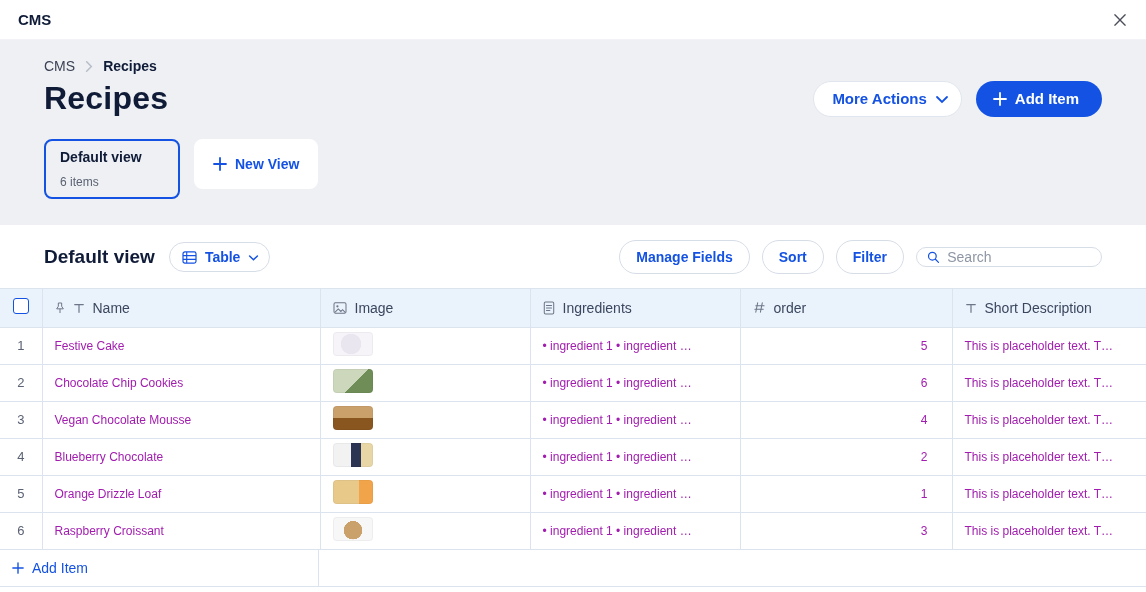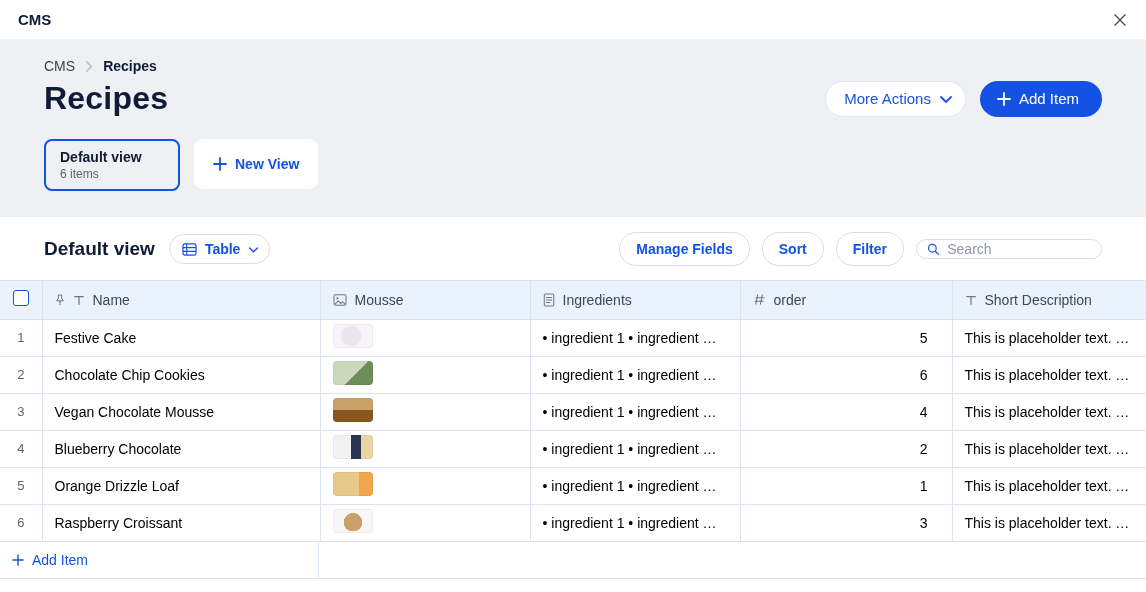--- a/index.html
+++ b/index.html
@@ -37,40 +37,40 @@
     .breadcrumb .crumb-sep { color:#b6bdc8; display:flex;}
     .breadcrumb .crumb-current { color:#0f1b37; font-weight: 600;}
     .page-title-row { display:flex; align-items:center; justify-content:space-between; }
     .page-title { font-size: 32px; font-weight: 800; letter-spacing:.2px; color:#0f1b37; }
     .actions-row { display:flex; gap:14px; align-items:center; }
 
     .btn-pill {
       border-radius: 999px;
       height: 36px; display:inline-flex; align-items:center; gap:8px;
       padding: 0 18px;
-      font-weight:400; font-size:15px;
+      font-weight:700; font-size:15px;
       cursor:pointer; border:1px solid transparent;
       white-space:nowrap;
     }
     .btn-more { background:#fff; color:#1452e3; border-color:#e1e6ee; padding-right:12px;}
     .btn-add-item { background:#1452e3; color:#fff; padding: 0 22px 0 16px;}
     .btn-add-item svg, .btn-more svg { width:14px; height:14px;}
 
     
     .views-row { display:flex; gap:14px; margin-top: 22px; }
     .view-card {
       background:#eef0f3;
       border: 2px solid #1452e3;
       border-radius: 8px;
       padding: 8px 14px;
       min-width: 136px;
       cursor:pointer;
     }
     .view-card .view-name { font-size:14px; color:#0f1b37; font-weight:600;}
-    .view-card .view-items{ font-size:12px; color:#5a6273; margin-top:2px;}
+    .view-card .view-items{ font-size:12px; color:#5a6273; margin-top:10px;}
     .new-view {
       background:#fff; border-radius:8px;
       display:flex; align-items:center; gap:8px;
       padding: 0 18px;
       color:#1452e3; font-weight:600; font-size:14px;
       height: 50px; cursor:pointer;
       border:1px solid #fff;
       justify-content:flex-end;
     }
 
@@ -108,21 +108,21 @@
       width:100%; background:transparent;
     }
     .search-pill input::placeholder{ color:#8e96a4;}
     .search-pill svg { color:#1452e3; }
 
     
     .table-wrap { width:100%; border-top:1px solid #dbe3ee; }
     table { width:100%; border-collapse:collapse; table-layout:fixed;}
     th, td { border-bottom:1px solid #dbe3ee; border-right:1px solid #dbe3ee; }
     th { background:#eaf2fb; height:38px; font-weight:500; color:#3a475e; font-size:14px; text-align:left; padding:0 12px; }
-    td { height:37px; font-size:14px; padding:0 12px; color:#000000; white-space:nowrap; overflow:hidden; text-overflow:ellipsis;}
+    td { height:37px; font-size:12px; padding:0 12px; color:#a21caf; white-space:nowrap; overflow:hidden; text-overflow:ellipsis;}
     .col-check { width:42px; text-align:center; padding:0; }
     .col-index { width:42px; text-align:center; color:#5a6273; font-size:13px; padding:0;}
     .col-name { width:278px; }
     .col-image{ width:210px; }
     .col-ingr { width:210px; }
     .col-order{ width:212px; text-align:right;}
     td.col-order{ text-align:right; padding-right:24px;}
     .col-desc { width:auto; border-right:none;}
     th.col-desc, th.col-order, th.col-ingr, th.col-image, th.col-name { }
 
@@ -275,21 +275,21 @@
       </th>
       <th class="col-image">
         <div class="th-inner">
           <span class="th-icon">
             <svg viewBox="0 0 16 14" width="14" height="12">
                   <rect x="1" y="1" width="14" height="12" rx="1.5" fill="none" stroke="currentColor" stroke-width="1.2"></rect>
                   <circle cx="5" cy="5" r="1.3" fill="currentColor"></circle>
                   <path d="M2 12l4-4 3 3 2-2 3 3" fill="none" stroke="currentColor" stroke-width="1.2"></path>
                 </svg>
           </span>
-          <span>Mousse</span>
+          <span>Image</span>
         </div>
       </th>
       <th class="col-ingr">
         <div class="th-inner">
           <span class="th-icon">
             <svg viewBox="0 0 14 16" width="12" height="14">
                   <rect x="1.5" y="1" width="11" height="14" rx="1.5" fill="none" stroke="currentColor" stroke-width="1.2"></rect>
                   <path d="M4 5h6M4 8h6M4 11h4" stroke="currentColor" stroke-width="1.2" stroke-linecap="round"></path>
                 </svg>
           </span>

